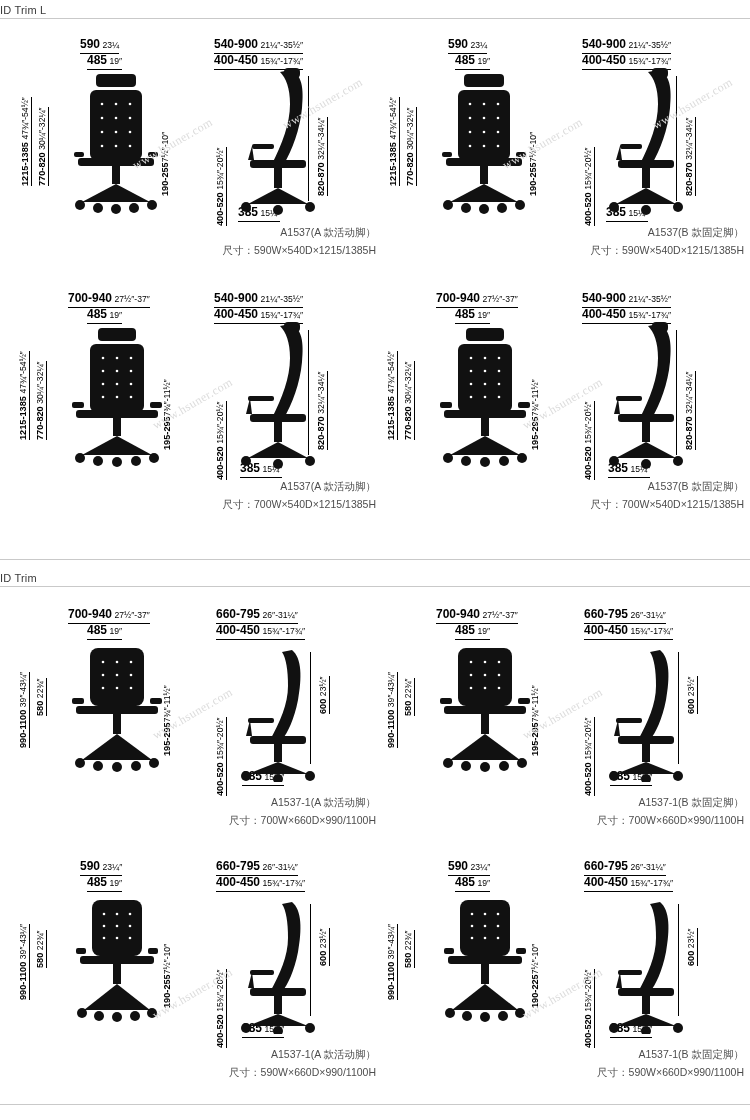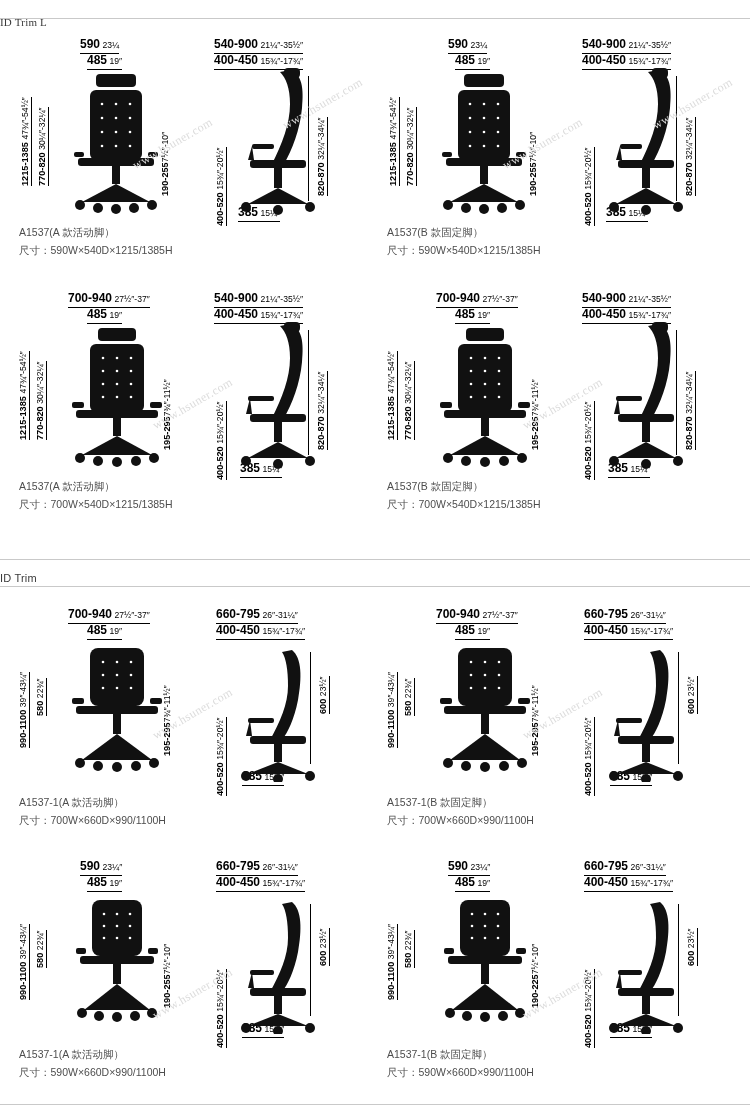--- a/index.html
+++ b/index.html
@@ -13,21 +13,21 @@
     font-family: "Liberation Sans", sans-serif;
     color: #000;
     overflow: hidden;
   }
   .section-title {
     font-size: 11px;
     color: #3a3a3a;
     padding-left: 0px;
     letter-spacing: 0.2px;
   }
-  #sec1-title { position: absolute; left: 0px; top: 16px; font-family: Liberation Serif, serif; }
+  #sec1-title { position: absolute; left: 0px; top: 4px; }
   #sec2-title { position: absolute; left: 0px; top: 572px; }
 
   .hr {
     position: absolute;
     left: 0; width: 750px;
     border-top: 1px solid #c9c9c9;
   }
   #hr-top { top: 18px; }
   #hr-mid { top: 559px; }
   #hr-mid2 { top: 586px; }
@@ -39,22 +39,22 @@
     width: 350px;
     height: 250px;
   }
   .fig .canvas {
     position: relative;
     width: 350px;
     height: 200px;
   }
   .caption {
     position: absolute;
-    left: 9px; width: 350px;
-    text-align: left;
+    left: 16px; width: 350px;
+    text-align: right;
     font-size: 10.5px;
     color: #4d4d4d;
   }
   .cap1 { top: 200px; }
   .cap2 { top: 218px; }
 
   
   .dim {
     position: absolute;
     font-size: 9px;

